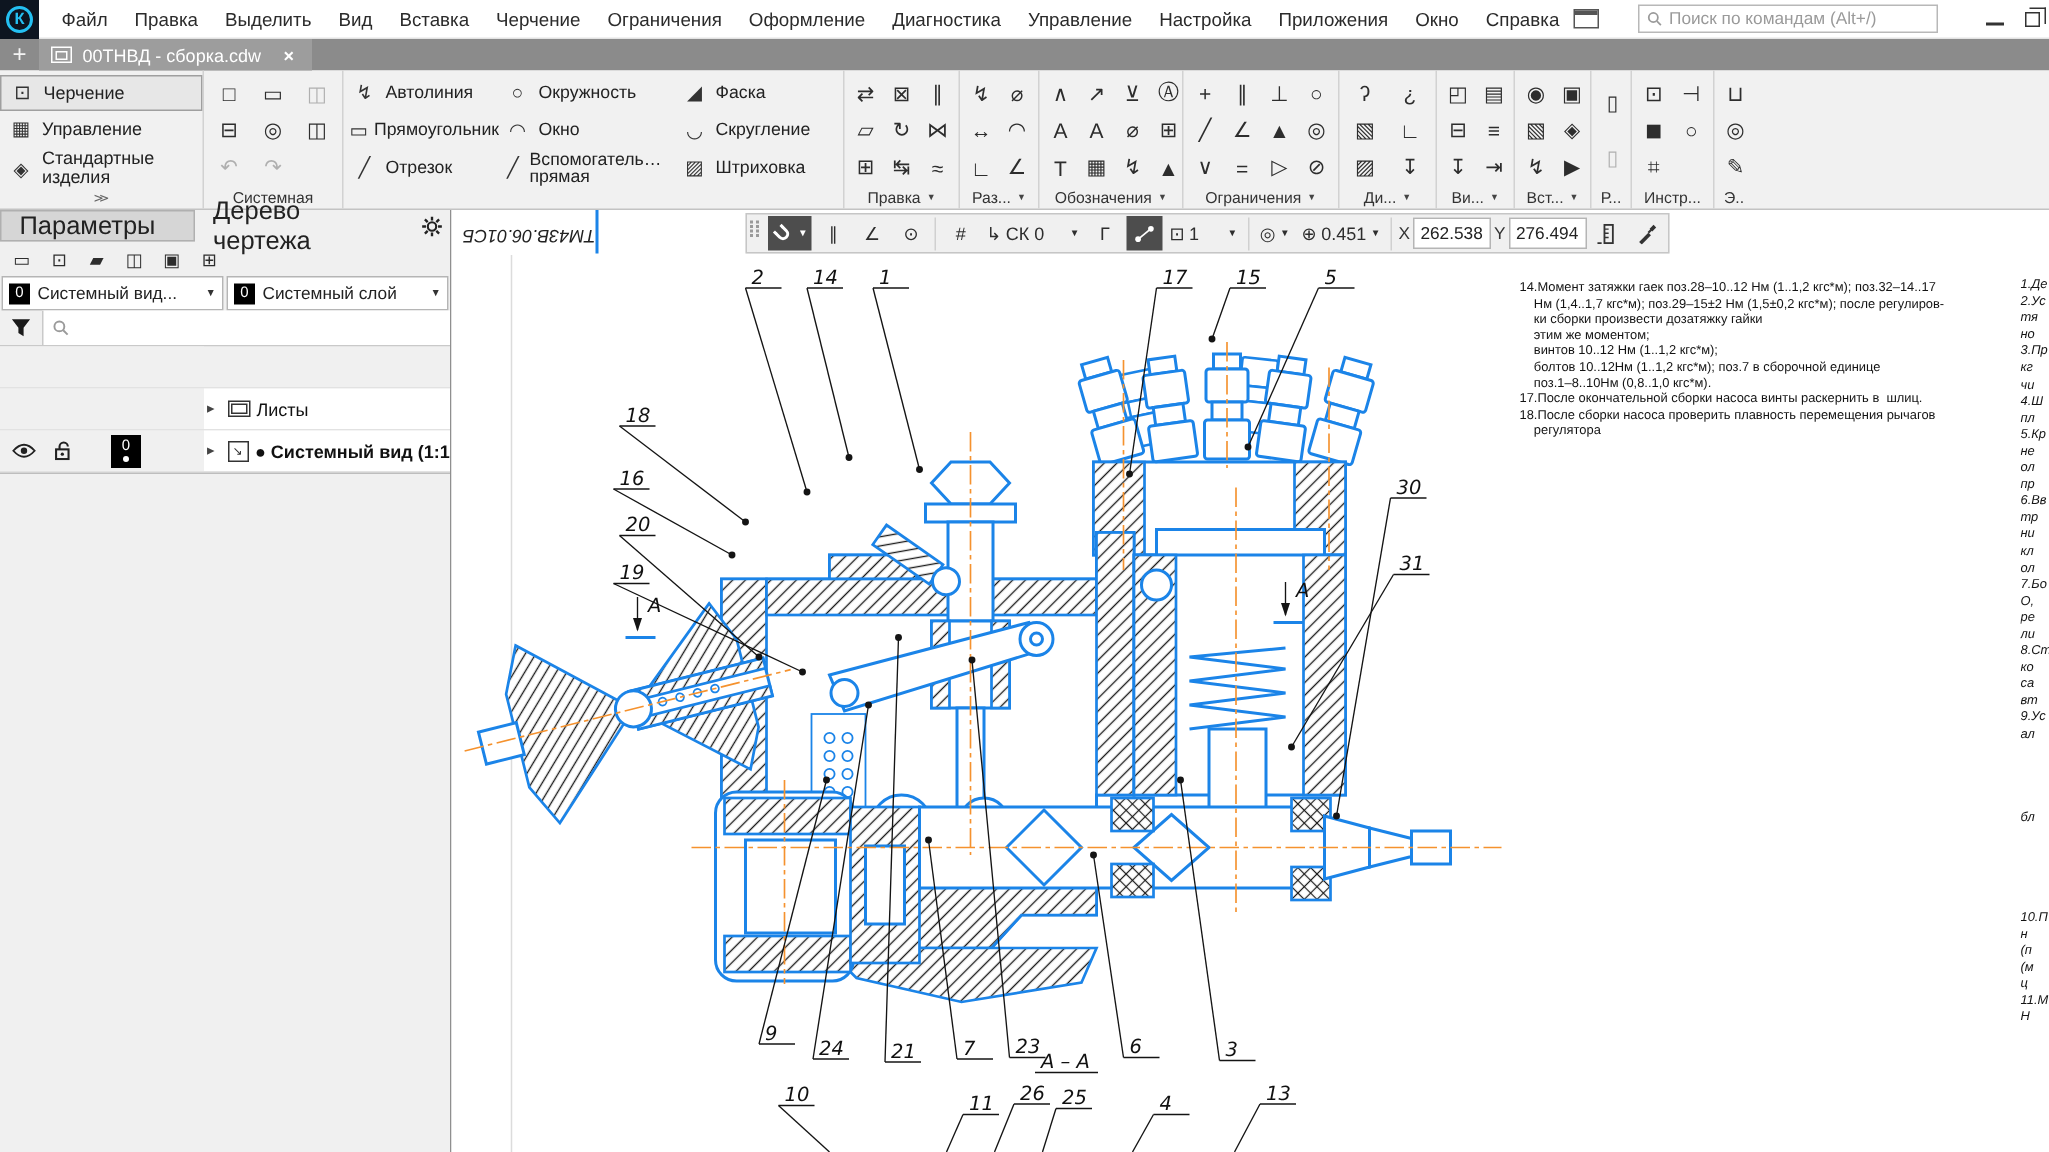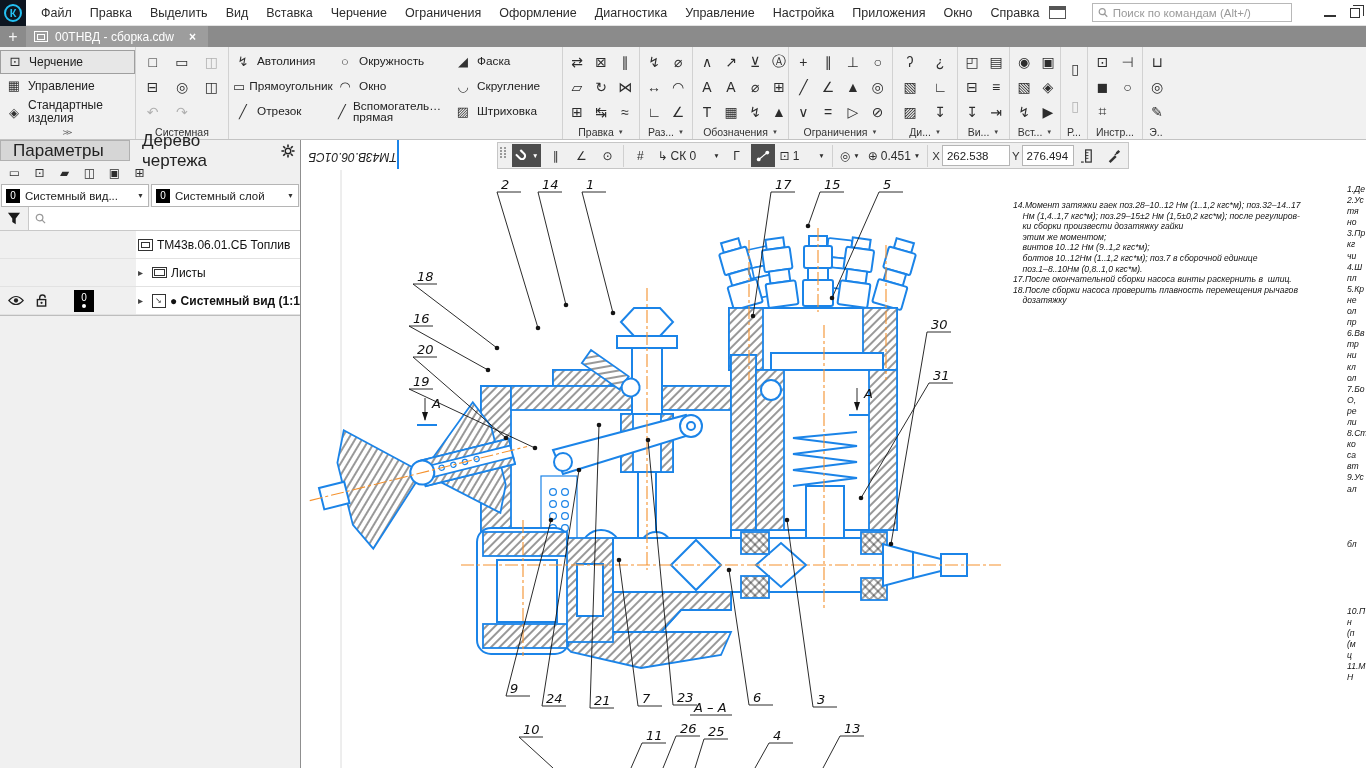--- a/index.html
+++ b/index.html
@@ -85,21 +85,21 @@
 .stamp{position:absolute;left:4px;top:4px;width:92px;height:20px;transform:rotate(180deg);font-style:italic;font-size:12px;color:#222;white-space:nowrap;overflow:hidden}
 .viewbar{position:absolute;left:196px;top:2px;height:27px;background:#f0f0f0;border:1px solid #c6c6c6;display:flex;align-items:center;padding:0 2px;gap:2px}
 .vb{height:23px;min-width:24px;display:flex;align-items:center;justify-content:center;gap:3px;font-size:12px;color:#2d2d2d;padding:0 3px}
 .vb.dark{background:#4d4d4d;color:#fff}
 .vb .dar{font-size:6.5px}
 .vb.dark .dar{color:#fff}
 .vbox{background:#fff;border:1px solid #b5b5b5;height:21px;display:flex;align-items:center;padding:0 4px;font-size:11.5px;color:#222;gap:4px}
 .vsep{width:1px;height:22px;background:#d0d0d0;margin:0 2px}
 .handle{width:10px;height:23px;display:grid;grid-template-columns:3px 3px;gap:1px;align-content:start;padding-top:3px}
 .handle i{width:2px;height:2px;background:#9a9a9a;display:block}
-.techtext{position:absolute;left:712px;top:60px;width:338px;font-style:italic;font-size:8.6px;line-height:10.6px;color:#131313}
+.techtext{position:absolute;left:712px;top:46px;width:338px;font-size:8.6px;line-height:10.6px;color:#131313}
 .techtext div{white-space:pre}
 .edgetext{position:absolute;left:1046px;top:44px;width:19px;overflow:hidden;font-style:italic;font-size:8.6px;line-height:11.1px;color:#131313}
 .edgetext div{white-space:pre}
 svg text{font-family:"DejaVu Sans","Liberation Sans",sans-serif}
 </style>
 </head>
 <body>
 
 <div class="titlebar">
   <div class="logo">
@@ -427,24 +427,20 @@
       <div class="psearch">
         <svg width="11" height="11" viewBox="0 0 12 12">
             <circle cx="5" cy="5" r="3.6" fill="none" stroke="#9a9a9a" stroke-width="1.4"></circle>
             <line x1="7.8" y1="7.8" x2="11" y2="11" stroke="#9a9a9a" stroke-width="1.4"></line>
           </svg>
       </div>
     </div>
     <div class="tree">
       <div class="trow2">
         <div class="tgut"></div>
-        <div class="tcon">
-            <span class="docic"></span>
-            <span>ТМ43в.06.01.СБ Топлив</span>
-          </div>
       </div>
       <div class="trow2">
         <div class="tgut"></div>
         <div class="tcon">
             <span class="exp">▸</span>
             <span class="foldic"></span>
             <span>Листы</span>
           </div>
       </div>
       <div class="trow2">
@@ -754,26 +750,26 @@
         </g>
     </svg>
 
     <div class="stamp">ТМ43В.06.01СБ</div>
 
     <div class="techtext" id="tech">
         <div>14.Момент затяжки гаек поз.28–10..12 Нм (1..1,2 кгс*м); поз.32–14..17</div>
         <div>    Нм (1,4..1,7 кгс*м); поз.29–15±2 Нм (1,5±0,2 кгс*м); после регулиров-</div>
         <div>    ки сборки произвести дозатяжку гайки</div>
         <div>    этим же моментом;</div>
-        <div>    винтов 10..12 Нм (9..1,2 кгс*м);</div>
+        <div>    винтов 10..12 Нм (1..1,2 кгс*м);</div>
         <div>    болтов 10..12Нм (1..1,2 кгс*м); поз.7 в сборочной единице</div>
         <div>    поз.1–8..10Нм (0,8..1,0 кгс*м).</div>
         <div>17.После окончательной сборки насоса винты раскернить в  шлиц.</div>
         <div>18.После сборки насоса проверить плавность перемещения рычагов</div>
-        <div>    дозатяжку</div>
+        <div>    регулятора</div>
       </div>
     <div class="edgetext" id="edge">
         <div>1.Де</div>
         <div>2.Ус</div>
         <div>тя</div>
         <div>но</div>
         <div>3.Пр</div>
         <div>кг</div>
         <div>чи</div>
         <div>4.Ш</div>
@@ -875,21 +871,21 @@
           <span>◎</span>
           <span class="dar">▼</span>
         </div>
       <div class="vb">
           <span>⊕</span>
           <span>0.451</span>
           <span class="dar">▼</span>
         </div>
       <div class="vsep"></div>
       <span style="font-size:11.5px;color:#333">X</span>
-      <div class="vbox" style="width:68px;overflow:hidden">
+      <div class="vbox" style="width:52px;overflow:hidden">
           <span>262.538</span>
         </div>
       <span style="font-size:11.5px;color:#333">Y</span>
       <div class="vbox" style="width:52px;overflow:hidden">
           <span>276.494</span>
         </div>
       <div class="vb">
         <svg width="15" height="14" viewBox="0 0 16 15">
             <rect x="6" y="1" width="6" height="13" fill="none" stroke="#333" stroke-width="1.3"></rect>
             <line x1="6" y1="4" x2="9" y2="4" stroke="#333"></line>

